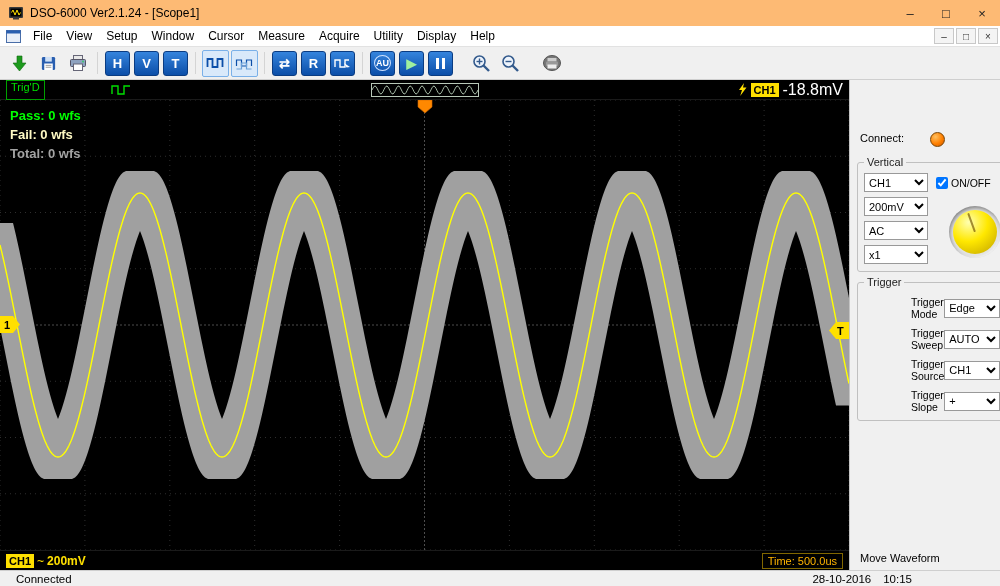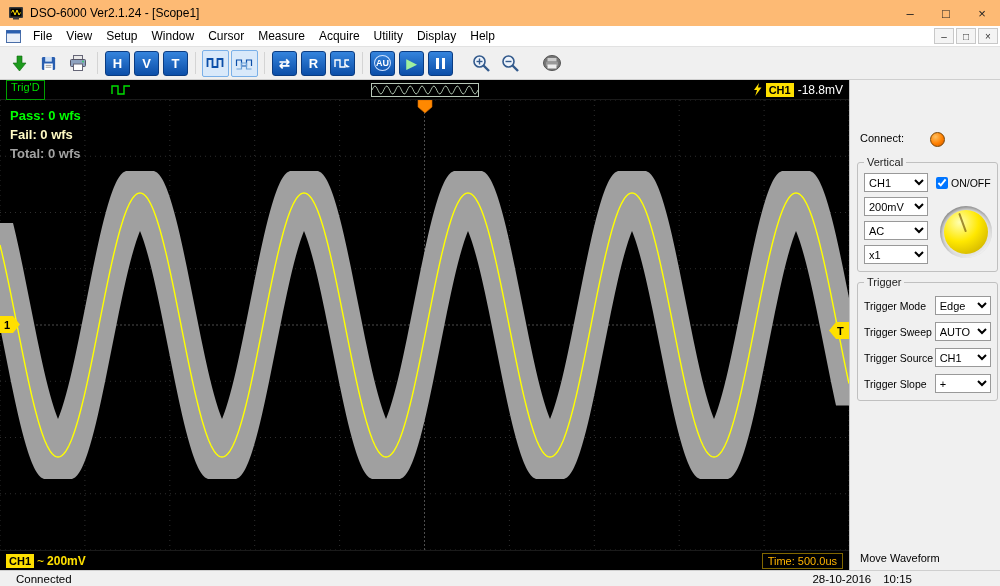--- a/index.html
+++ b/index.html
@@ -37,21 +37,21 @@
   .main { flex:1; display:flex; min-height:0; }
   .scope { width:849px; flex:0 0 auto; background:#000; display:flex; flex-direction:column; }
 
   
   .trigbar { height:20px; flex:0 0 auto; background:#000; position:relative; display:flex; align-items:center; padding:0 6px; border-bottom:1px solid #1a1a1a; }
   .trigd { color:#00e000; border:1px solid #00a000; font-size:11px; line-height:13px; height:20px; padding:0 4px; }
   .sq-glyph { margin-left:66px; }
   .preview-box { position:absolute; left:50%; transform:translateX(-50%); top:3px; width:108px; height:14px; background:#000; border:1px solid #b8c8b8; }
   .trig-right { margin-left:auto; display:flex; align-items:center; gap:4px; }
   .ch-badge { background:#ffe000; color:#000; font-size:11px; font-weight:bold; line-height:14px; height:14px; padding:0 3px; }
-  .trig-level { color:#fff; font-size:12px; }
+  .trig-level { color:#fff; font-size:16px; }
 
   
   .scope-display { flex:1; position:relative; background:#000; min-height:0; }
   .scope-display svg.wave { position:absolute; inset:0; width:100%; height:100%; }
   .passfail { position:absolute; left:10px; top:6px; font-size:13px; font-weight:bold; line-height:19px; }
   .pf-pass { color:#00ff00; display:block; }
   .pf-fail { color:#fef9c3; display:block; }
   .pf-total { color:#a3a3a3; display:block; }
   .marker-left { position:absolute; left:0; top:calc(50% - 9px); }
   .marker-right { position:absolute; right:0; top:calc(51% - 8px); }
@@ -78,21 +78,21 @@
   .knob-yellow { width:44px; height:44px; background:radial-gradient(circle at 35% 28%, #ffffb0, #ffe800 45%, #bfa000 100%); }
   .knob-pointer { position:absolute; left:50%; top:50%; width:2px; height:46%; transform-origin:top center; border-radius:1px; }
   .knob-blue .knob-pointer { background:rgba(255,255,255,.55); transform:translateX(-50%) rotate(200deg); }
   .knob-yellow .knob-pointer { background:rgba(110,80,0,.65); transform:translateX(-50%) rotate(160deg); }
   .hknob { right:3px; top:12px; }
   .vknob { right:5px; top:38px; }
   .vert-row1 { display:flex; align-items:center; gap:8px; margin-top:4px; }
   .onoff { display:flex; align-items:center; gap:3px; font-size:10.5px; }
   .onoff input { width:12px; height:12px; }
   .vstack { display:flex; flex-direction:column; gap:5px; margin-top:5px; width:64px; }
-  .trig-row { display:flex; align-items:center; margin-top:7px; }
+  .trig-row { display:flex; align-items:center; margin-top:7px;margin-left:47px; }
   .trig-row .lbl { flex:1; font-size:10.5px; }
   .trig-row select { width:56px; }
   .move-wf { position:absolute; bottom:6px; left:10px; font-size:11px; }
 
   
   .statusbar { height:16px; flex:0 0 auto; background:#f0f0f0; border-top:1px solid #cfcfcf; display:flex; align-items:center; padding:0 16px; font-size:11.5px; color:#000; }
   .sb-right { margin-left:auto; display:flex; gap:12px; margin-right:72px; }
 </style>
 </head>
 <body>

